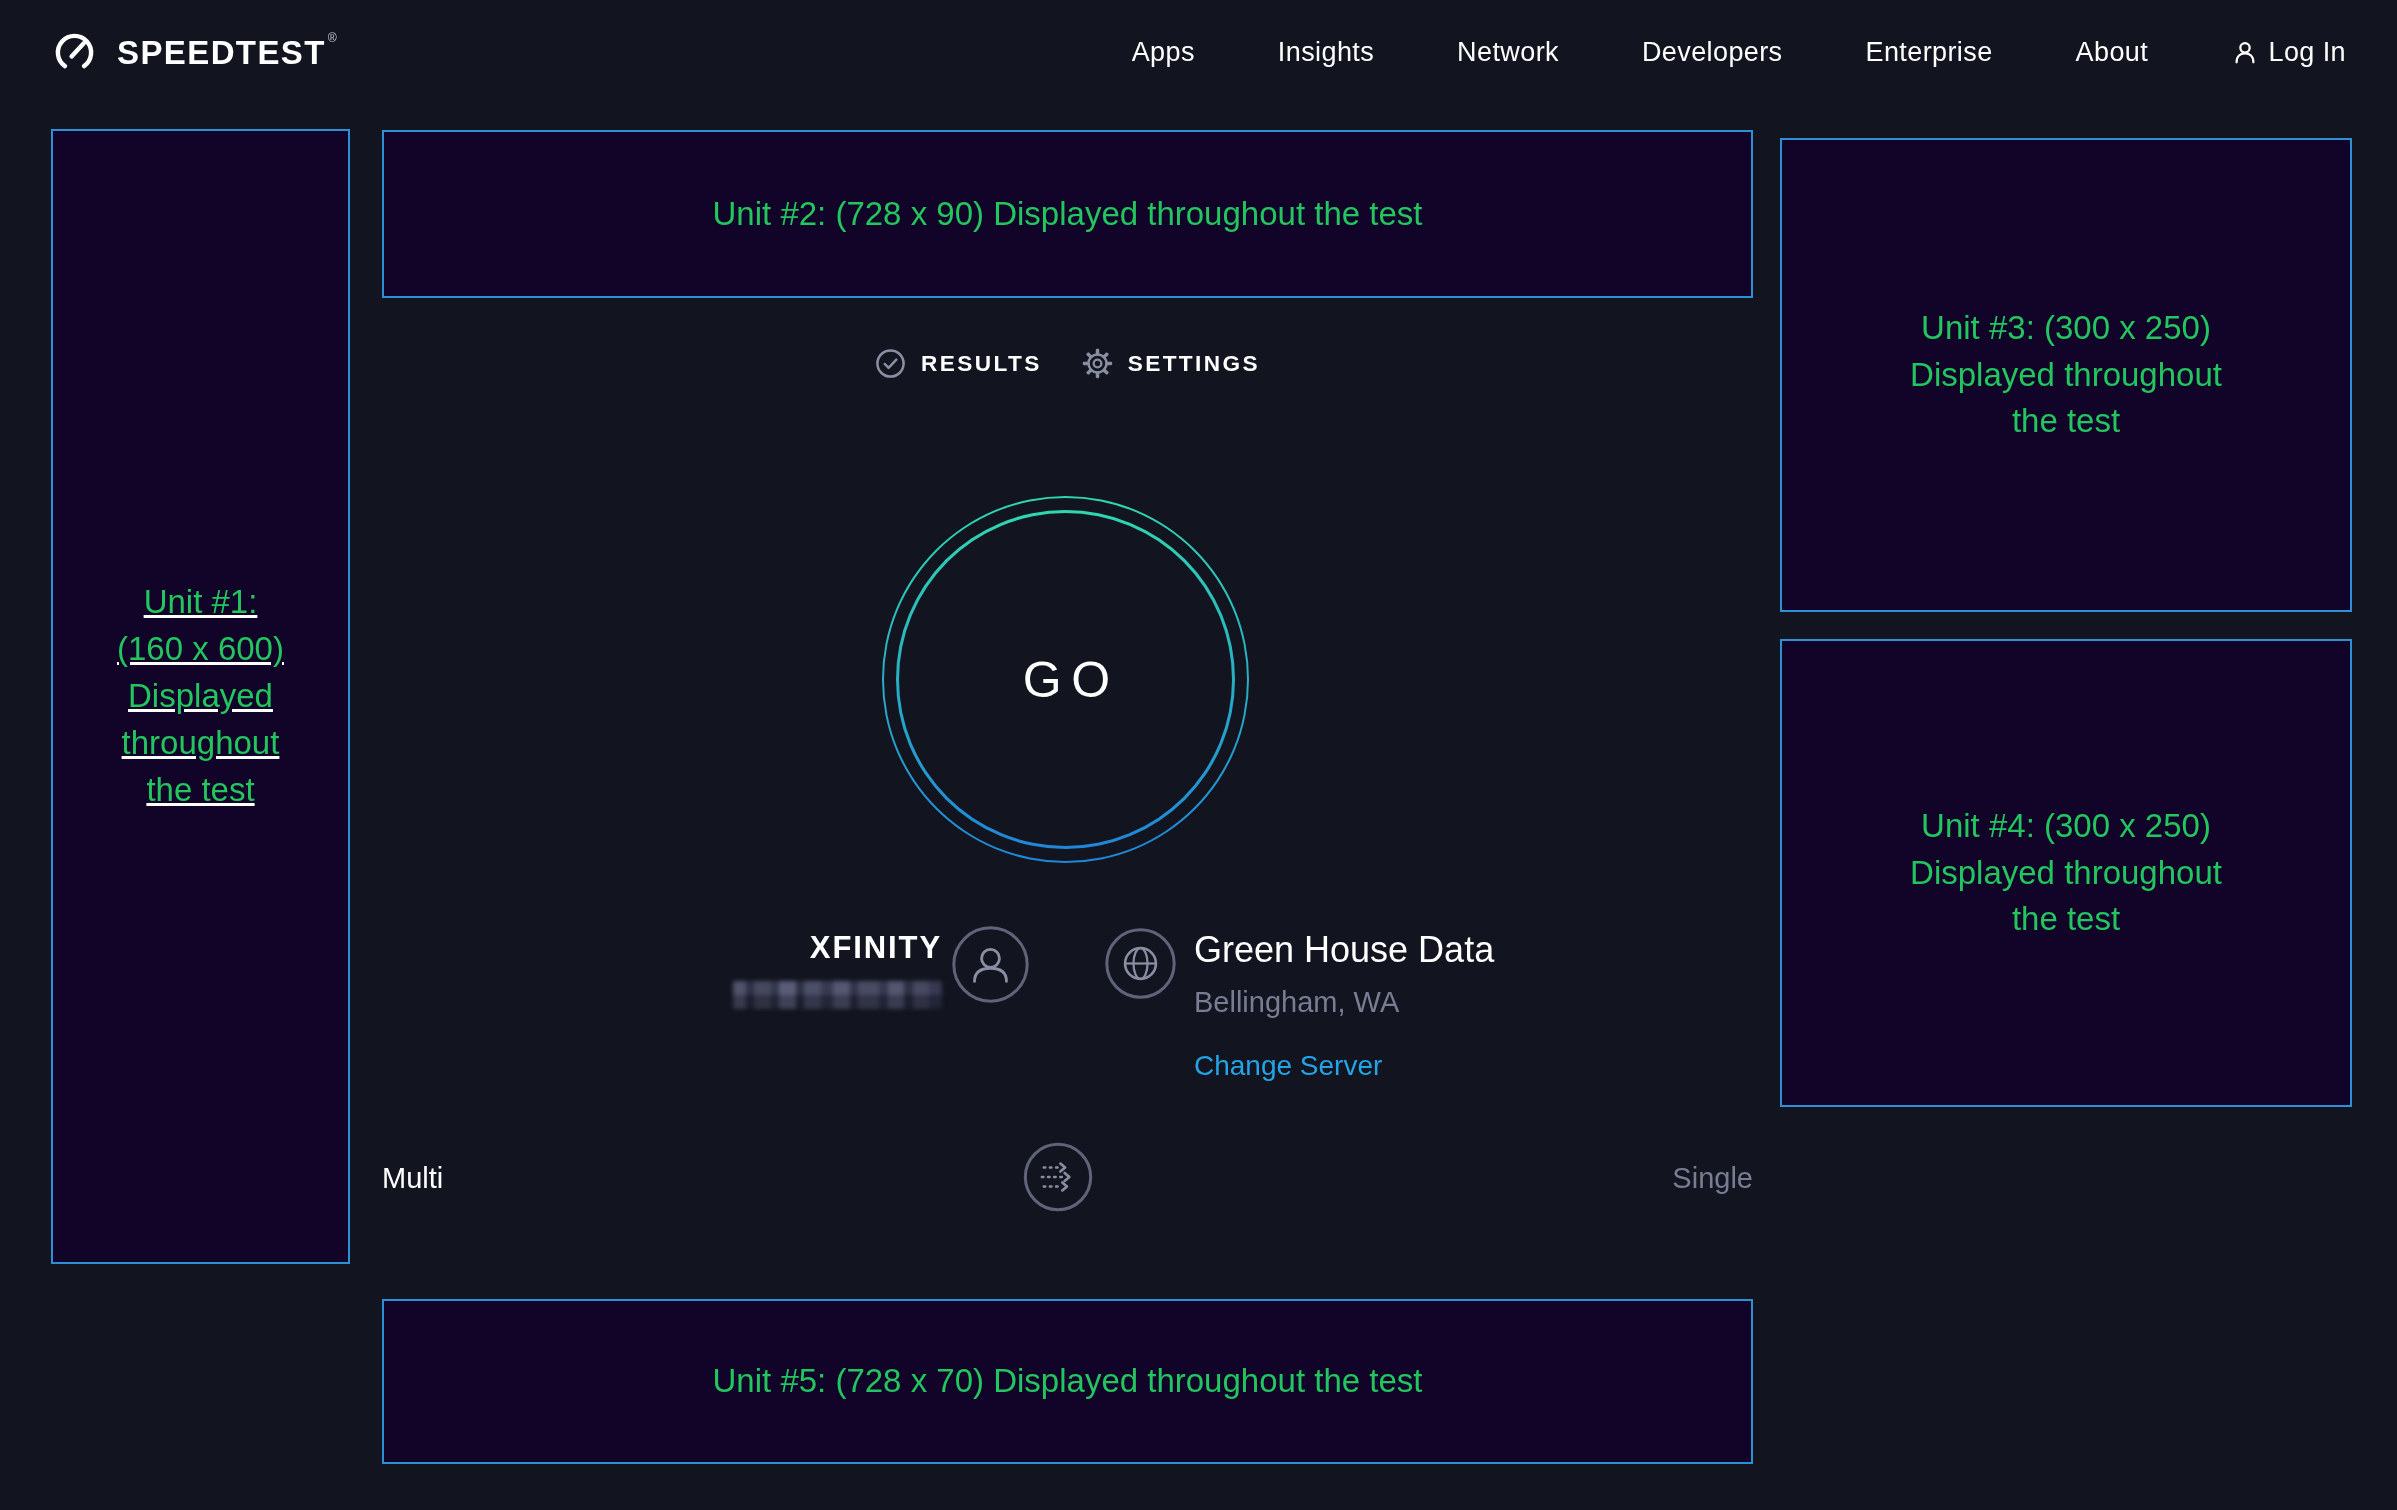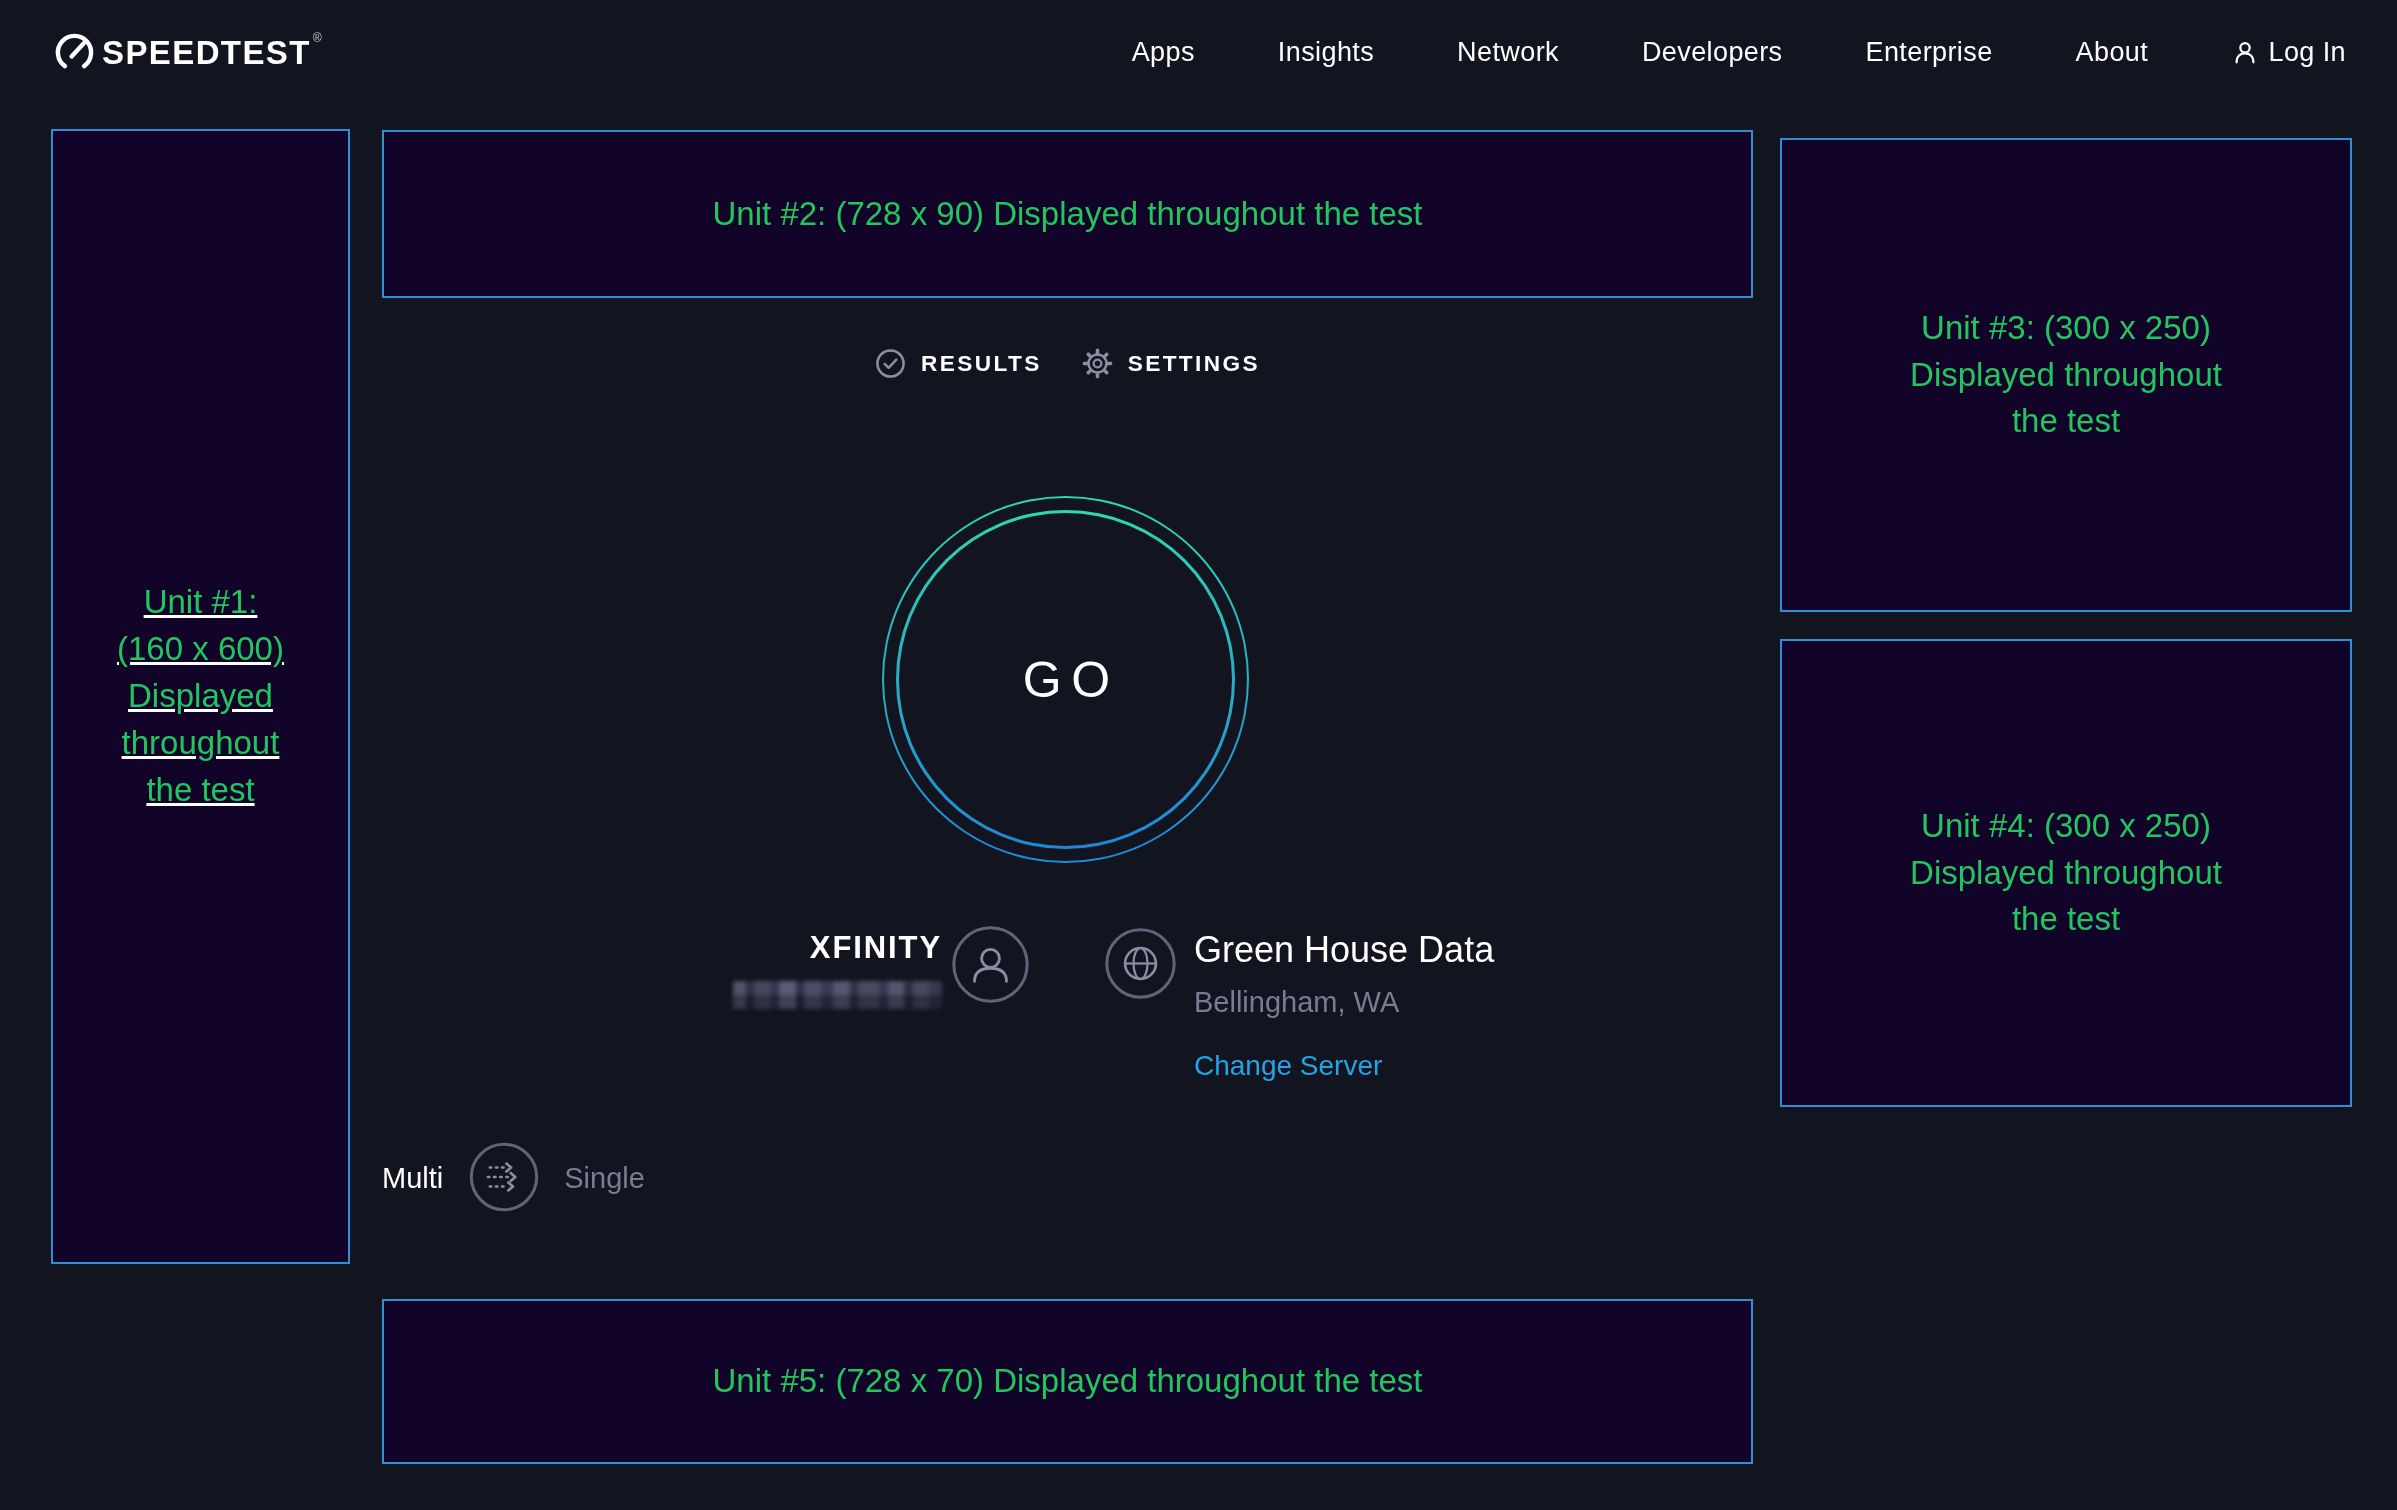--- a/index.html
+++ b/index.html
@@ -24,21 +24,21 @@
     background: var(--background);
     overflow: hidden;
   }
 
   
   .header {
     position: absolute; left: 0; top: 0; right: 0; height: 105px;
     display: flex; align-items: center; justify-content: space-between;
     padding: 0 51px 0 53px;
   }
-  .logo { display: flex; align-items: center; gap: 6px; cursor: pointer; }
+  .logo { display: flex; align-items: center; gap: 21px; cursor: pointer; }
   .logo svg { color: var(--text-primary); display: block; }
   .logo-text {
     font-size: 33px; font-weight: 700; letter-spacing: 1.4px; color: var(--text-primary);
     position: relative; line-height: 1;
   }
   .logo-tm { font-size: 12.2px; vertical-align: top; position: relative; top: -3.8px; left: 1.9px; color: #c7c9d4; font-weight: 400; }
   .nav { display: flex; align-items: center; gap: 83px; }
   .nav-item {
     color: var(--text-primary); font-size: 27px; font-weight: 400; letter-spacing: 0.4px;
     text-decoration: none; cursor: pointer; white-space: nowrap;
@@ -118,21 +118,21 @@
   .glyph-stroke { stroke: var(--icon-glyph); }
 
   .server-block { position: absolute; left: 1194px; top: 927px; }
   .server-name { font-size: 36px; font-weight: 400; color: var(--text-primary); line-height: 45px; }
   .server-loc  { font-size: 29px; font-weight: 400; color: var(--text-muted); line-height: 45px; margin-top: 7.5px; }
   .server-change { display: inline-block; font-size: 28px; font-weight: 400; color: var(--link-blue); line-height: 45px; margin-top: 18px; text-decoration: none; cursor: pointer; }
 
   
   .connections { position: absolute; left: 382px; top: 1122px; width: 1371px; text-align: center; }
   .conn-label { font-size: 24.5px; color: var(--text-muted); letter-spacing: 0.5px; }
-  .conn-row { margin-top: 19px; display: flex; align-items: center; justify-content: flex-start; gap: 24.5px; }
+  .conn-row { margin-top: 19px; display: flex; align-items: center; justify-content: space-between; gap: 24.5px; }
   .conn-mode { font-size: 29px; }
   .conn-mode.active { color: var(--text-primary); font-weight: 500; cursor: pointer; }
   .conn-mode.inactive { color: var(--text-muted); font-weight: 400; cursor: pointer; }
   .conn-toggle { cursor: pointer; display: block; }
 </style>
 </head>
 <body>
 
 <div class="page">
 

